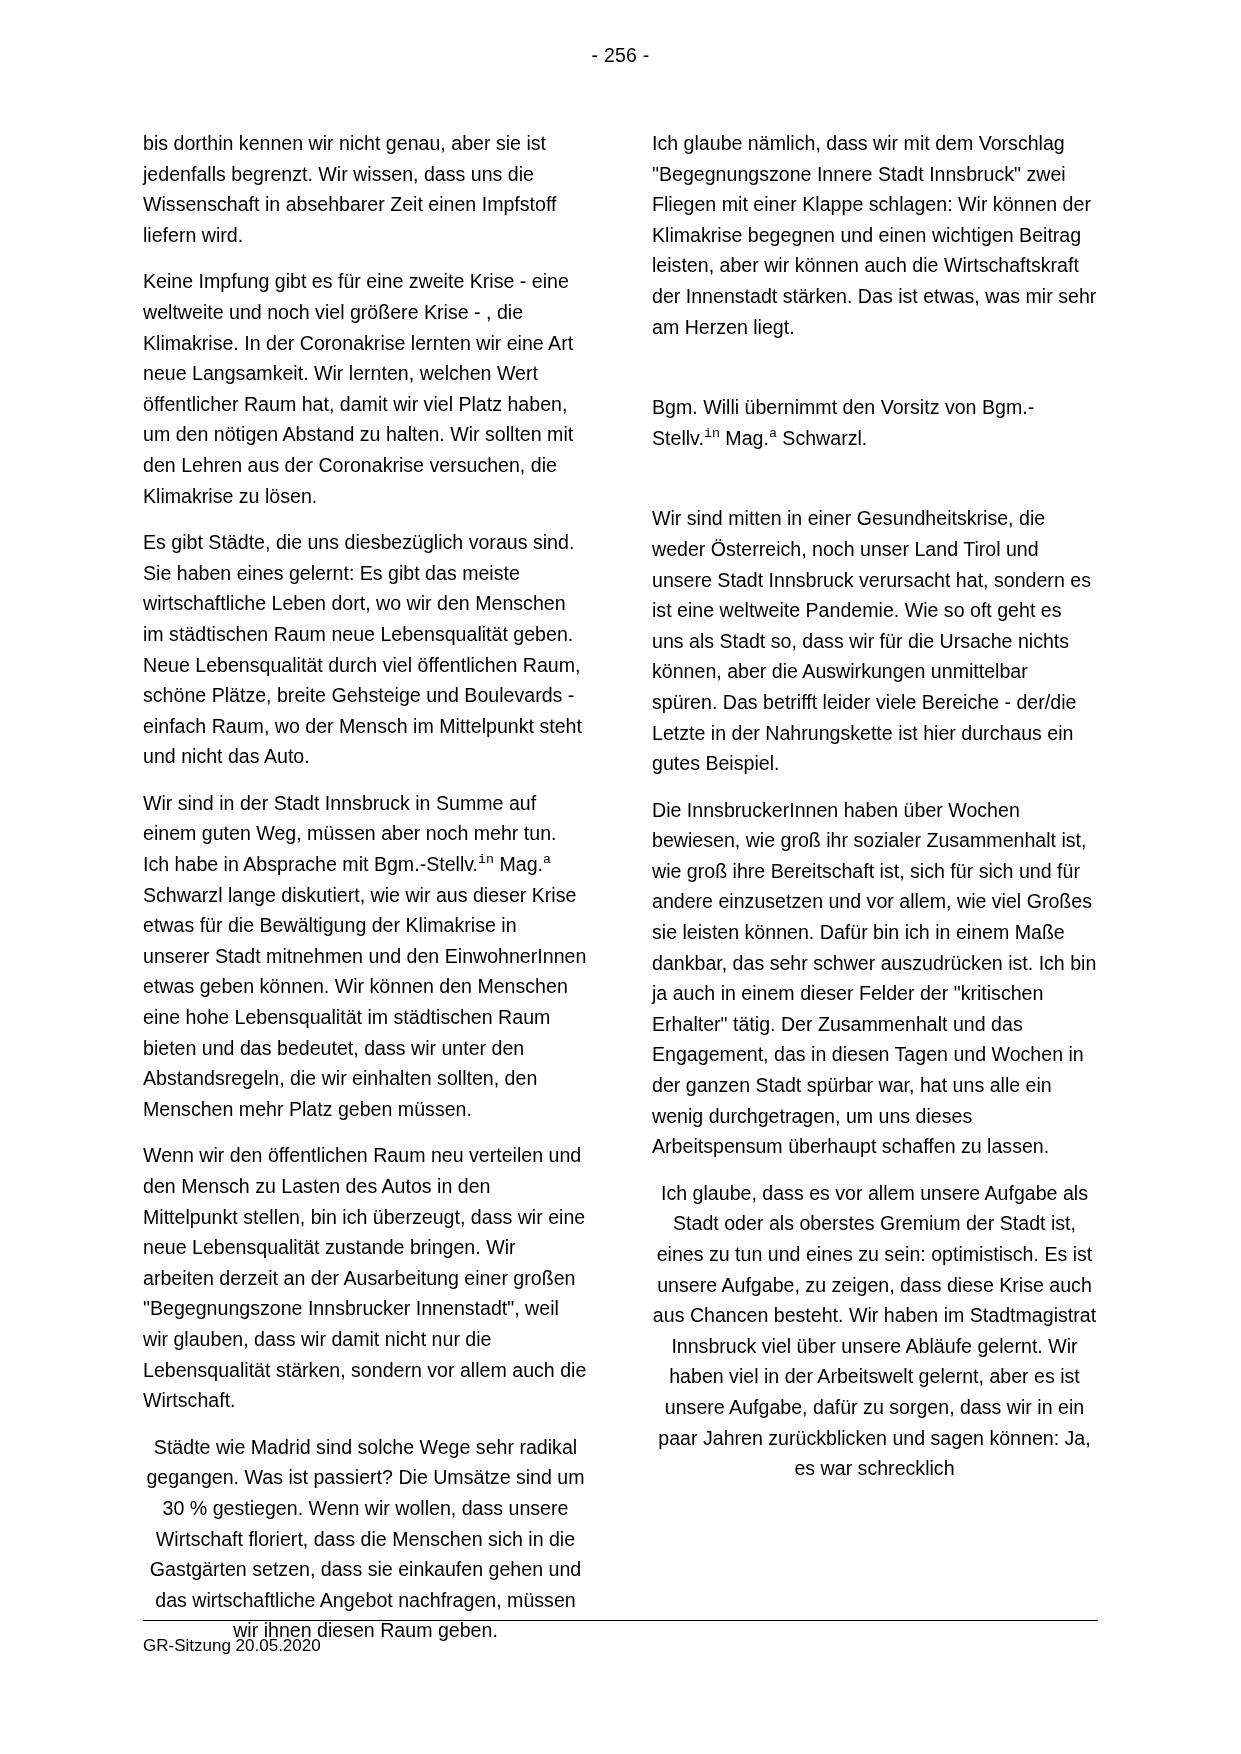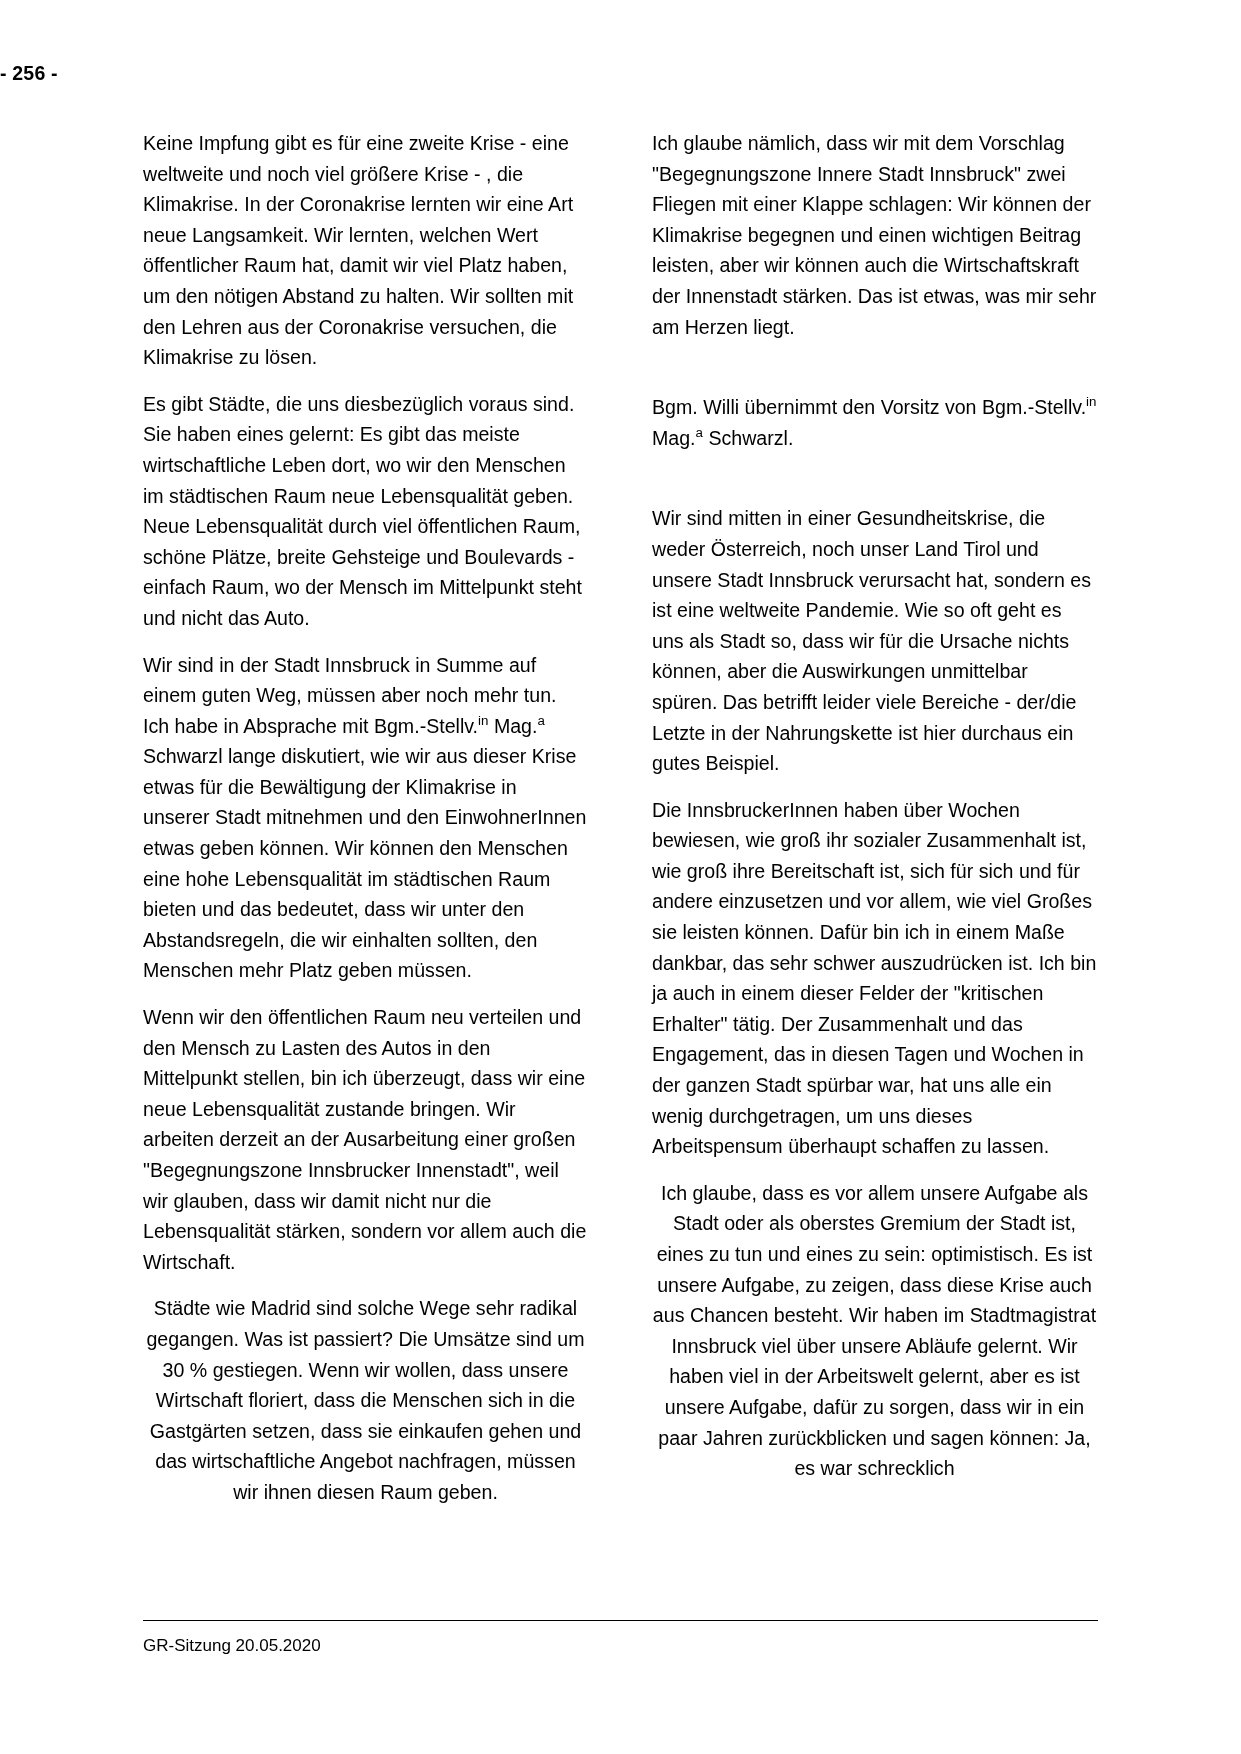--- a/index.html
+++ b/index.html
@@ -17,27 +17,26 @@
   }
   .page {
     position: absolute;
     left: 0; top: 0;
     width: 1241px;
     height: 1754px;
     box-sizing: border-box;
   }
   .page-number {
     position: absolute;
-    top: 62px;
+    top: 44px;
     left: 0;
     width: 1241px;
-    text-align: left;
+    text-align: center;
     font-size: 19.5px;
     letter-spacing: 0.2px;
-    font-weight: bold;
   }
   .columns {
     position: absolute;
     top: 128px;
     left: 143px;
     width: 955px;
     display: flex;
     gap: 64px;
   }
   .col {
@@ -54,20 +53,21 @@
     margin-bottom: 0;
     text-align: center;
   }
   .spacer-para {
     height: 34px;
   }
   sup {
     font-size: 0.68em;
     vertical-align: super;
     line-height: 0;
+    font-family: Liberation Mono, monospace;
   }
   .footer-rule {
     position: absolute;
     left: 143px;
     top: 1620px;
     width: 955px;
     height: 1px;
     background: #000000;
   }
   .footer-text {
@@ -80,20 +80,21 @@
 </head>
 <body>
 
 <div class="page">
 
   <div class="page-number">- 256 -</div>
 
   <div class="columns">
 
     <div class="col">
+      <p>bis dorthin kennen wir nicht genau, aber sie ist jedenfalls begrenzt. Wir wissen, dass uns die Wissenschaft in absehbarer Zeit einen Impfstoff liefern wird.</p>
       <p>Keine Impfung gibt es für eine zweite Krise - eine weltweite und noch viel größere Krise - , die Klimakrise. In der Coronakrise lernten wir eine Art neue Langsamkeit. Wir lernten, welchen Wert öffentlicher Raum hat, damit wir viel Platz haben, um den nötigen Abstand zu halten. Wir sollten mit den Lehren aus der Coronakrise versuchen, die Klimakrise zu lösen.</p>
       <p>Es gibt Städte, die uns diesbezüglich voraus sind. Sie haben eines gelernt: Es gibt das meiste wirtschaftliche Leben dort, wo wir den Menschen im städtischen Raum neue Lebensqualität geben. Neue Lebensqualität durch viel öffentlichen Raum, schöne Plätze, breite Gehsteige und Boulevards - einfach Raum, wo der Mensch im Mittelpunkt steht und nicht das Auto.</p>
       <p><span>Wir sind in der Stadt Innsbruck in Summe auf einem guten Weg, müssen aber noch mehr tun. Ich habe in Absprache mit Bgm.-Stellv.</span><sup>in</sup><span> Mag.</span><sup>a</sup><span> Schwarzl lange diskutiert, wie wir aus dieser Krise etwas für die Bewältigung der Klimakrise in unserer Stadt mitnehmen und den EinwohnerInnen etwas geben können. Wir können den Menschen eine hohe Lebensqualität im städtischen Raum bieten und das bedeutet, dass wir unter den Abstandsregeln, die wir einhalten sollten, den Menschen mehr Platz geben müssen.</span></p>
       <p>Wenn wir den öffentlichen Raum neu verteilen und den Mensch zu Lasten des Autos in den Mittelpunkt stellen, bin ich überzeugt, dass wir eine neue Lebensqualität zustande bringen. Wir arbeiten derzeit an der Ausarbeitung einer großen "Begegnungszone Innsbrucker Innenstadt", weil wir glauben, dass wir damit nicht nur die Lebensqualität stärken, sondern vor allem auch die Wirtschaft.</p>
       <p>Städte wie Madrid sind solche Wege sehr radikal gegangen. Was ist passiert? Die Umsätze sind um 30 % gestiegen. Wenn wir wollen, dass unsere Wirtschaft floriert, dass die Menschen sich in die Gastgärten setzen, dass sie einkaufen gehen und das wirtschaftliche Angebot nachfragen, müssen wir ihnen diesen Raum geben.</p>
     </div>
 
     <div class="col">
       <p>Ich glaube nämlich, dass wir mit dem Vorschlag "Begegnungszone Innere Stadt Innsbruck" zwei Fliegen mit einer Klappe schlagen: Wir können der Klimakrise begegnen und einen wichtigen Beitrag leisten, aber wir können auch die Wirtschaftskraft der Innenstadt stärken. Das ist etwas, was mir sehr am Herzen liegt.</p>
       <div class="spacer-para"></div>

